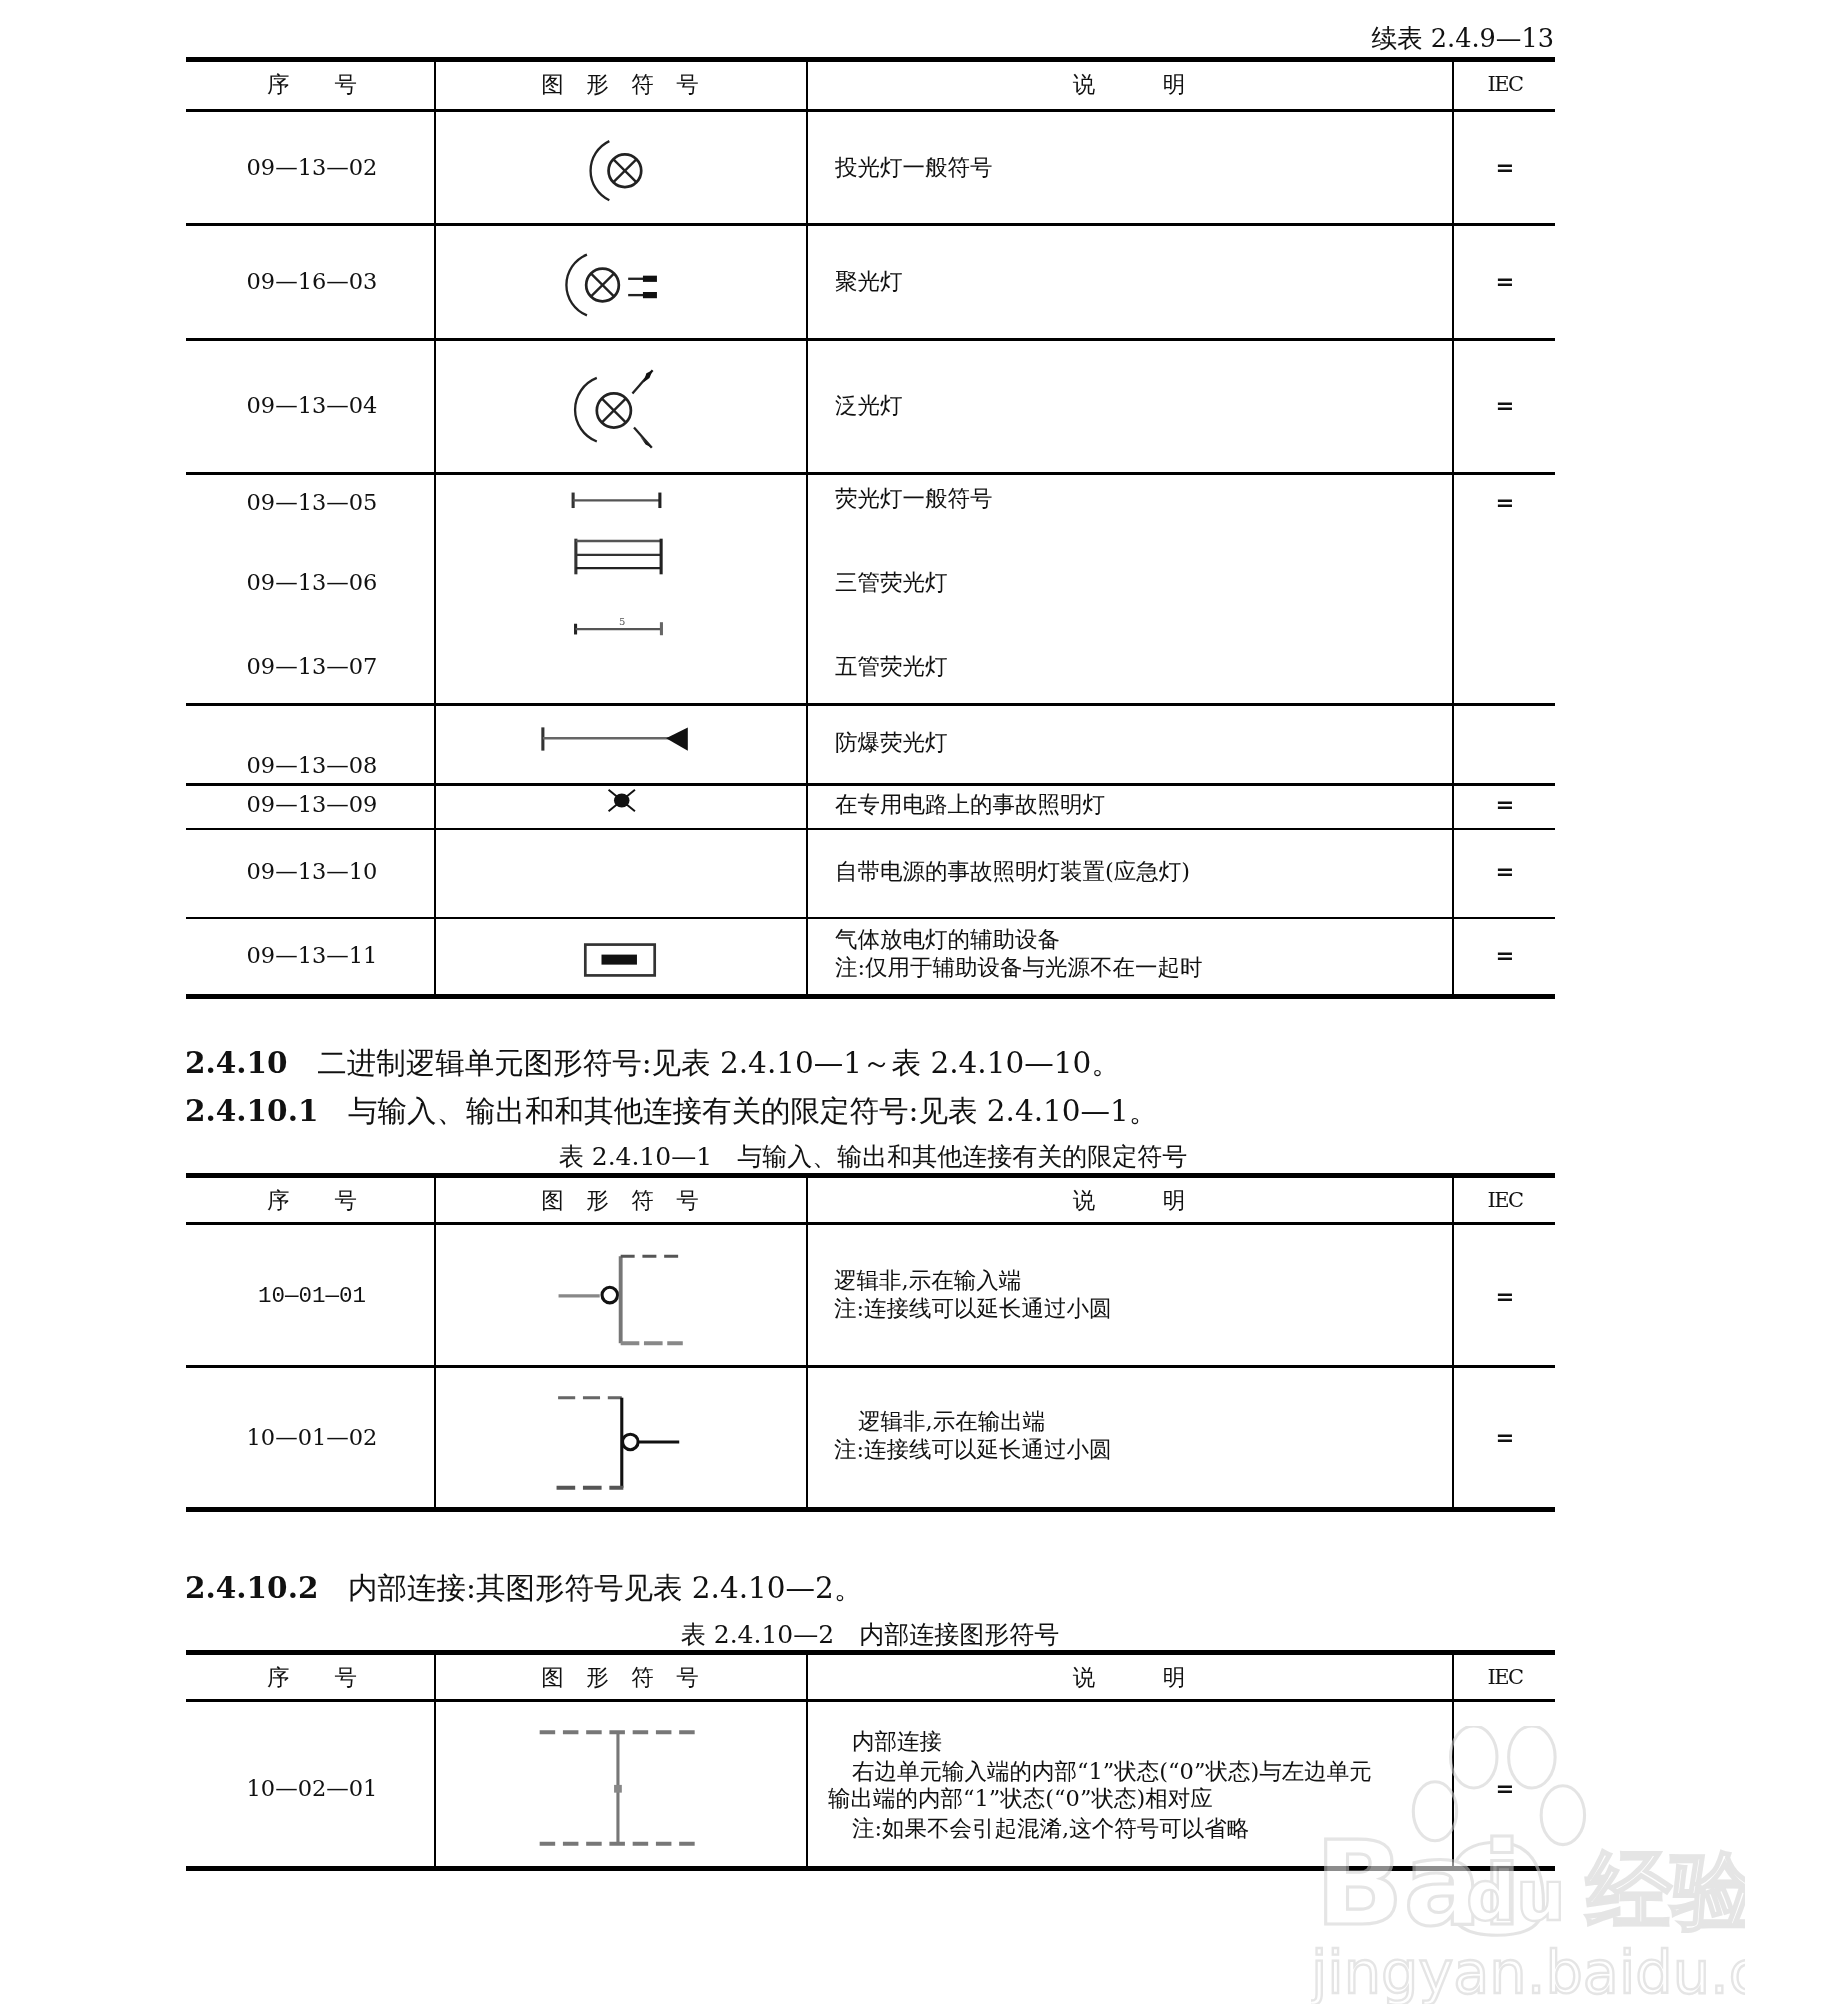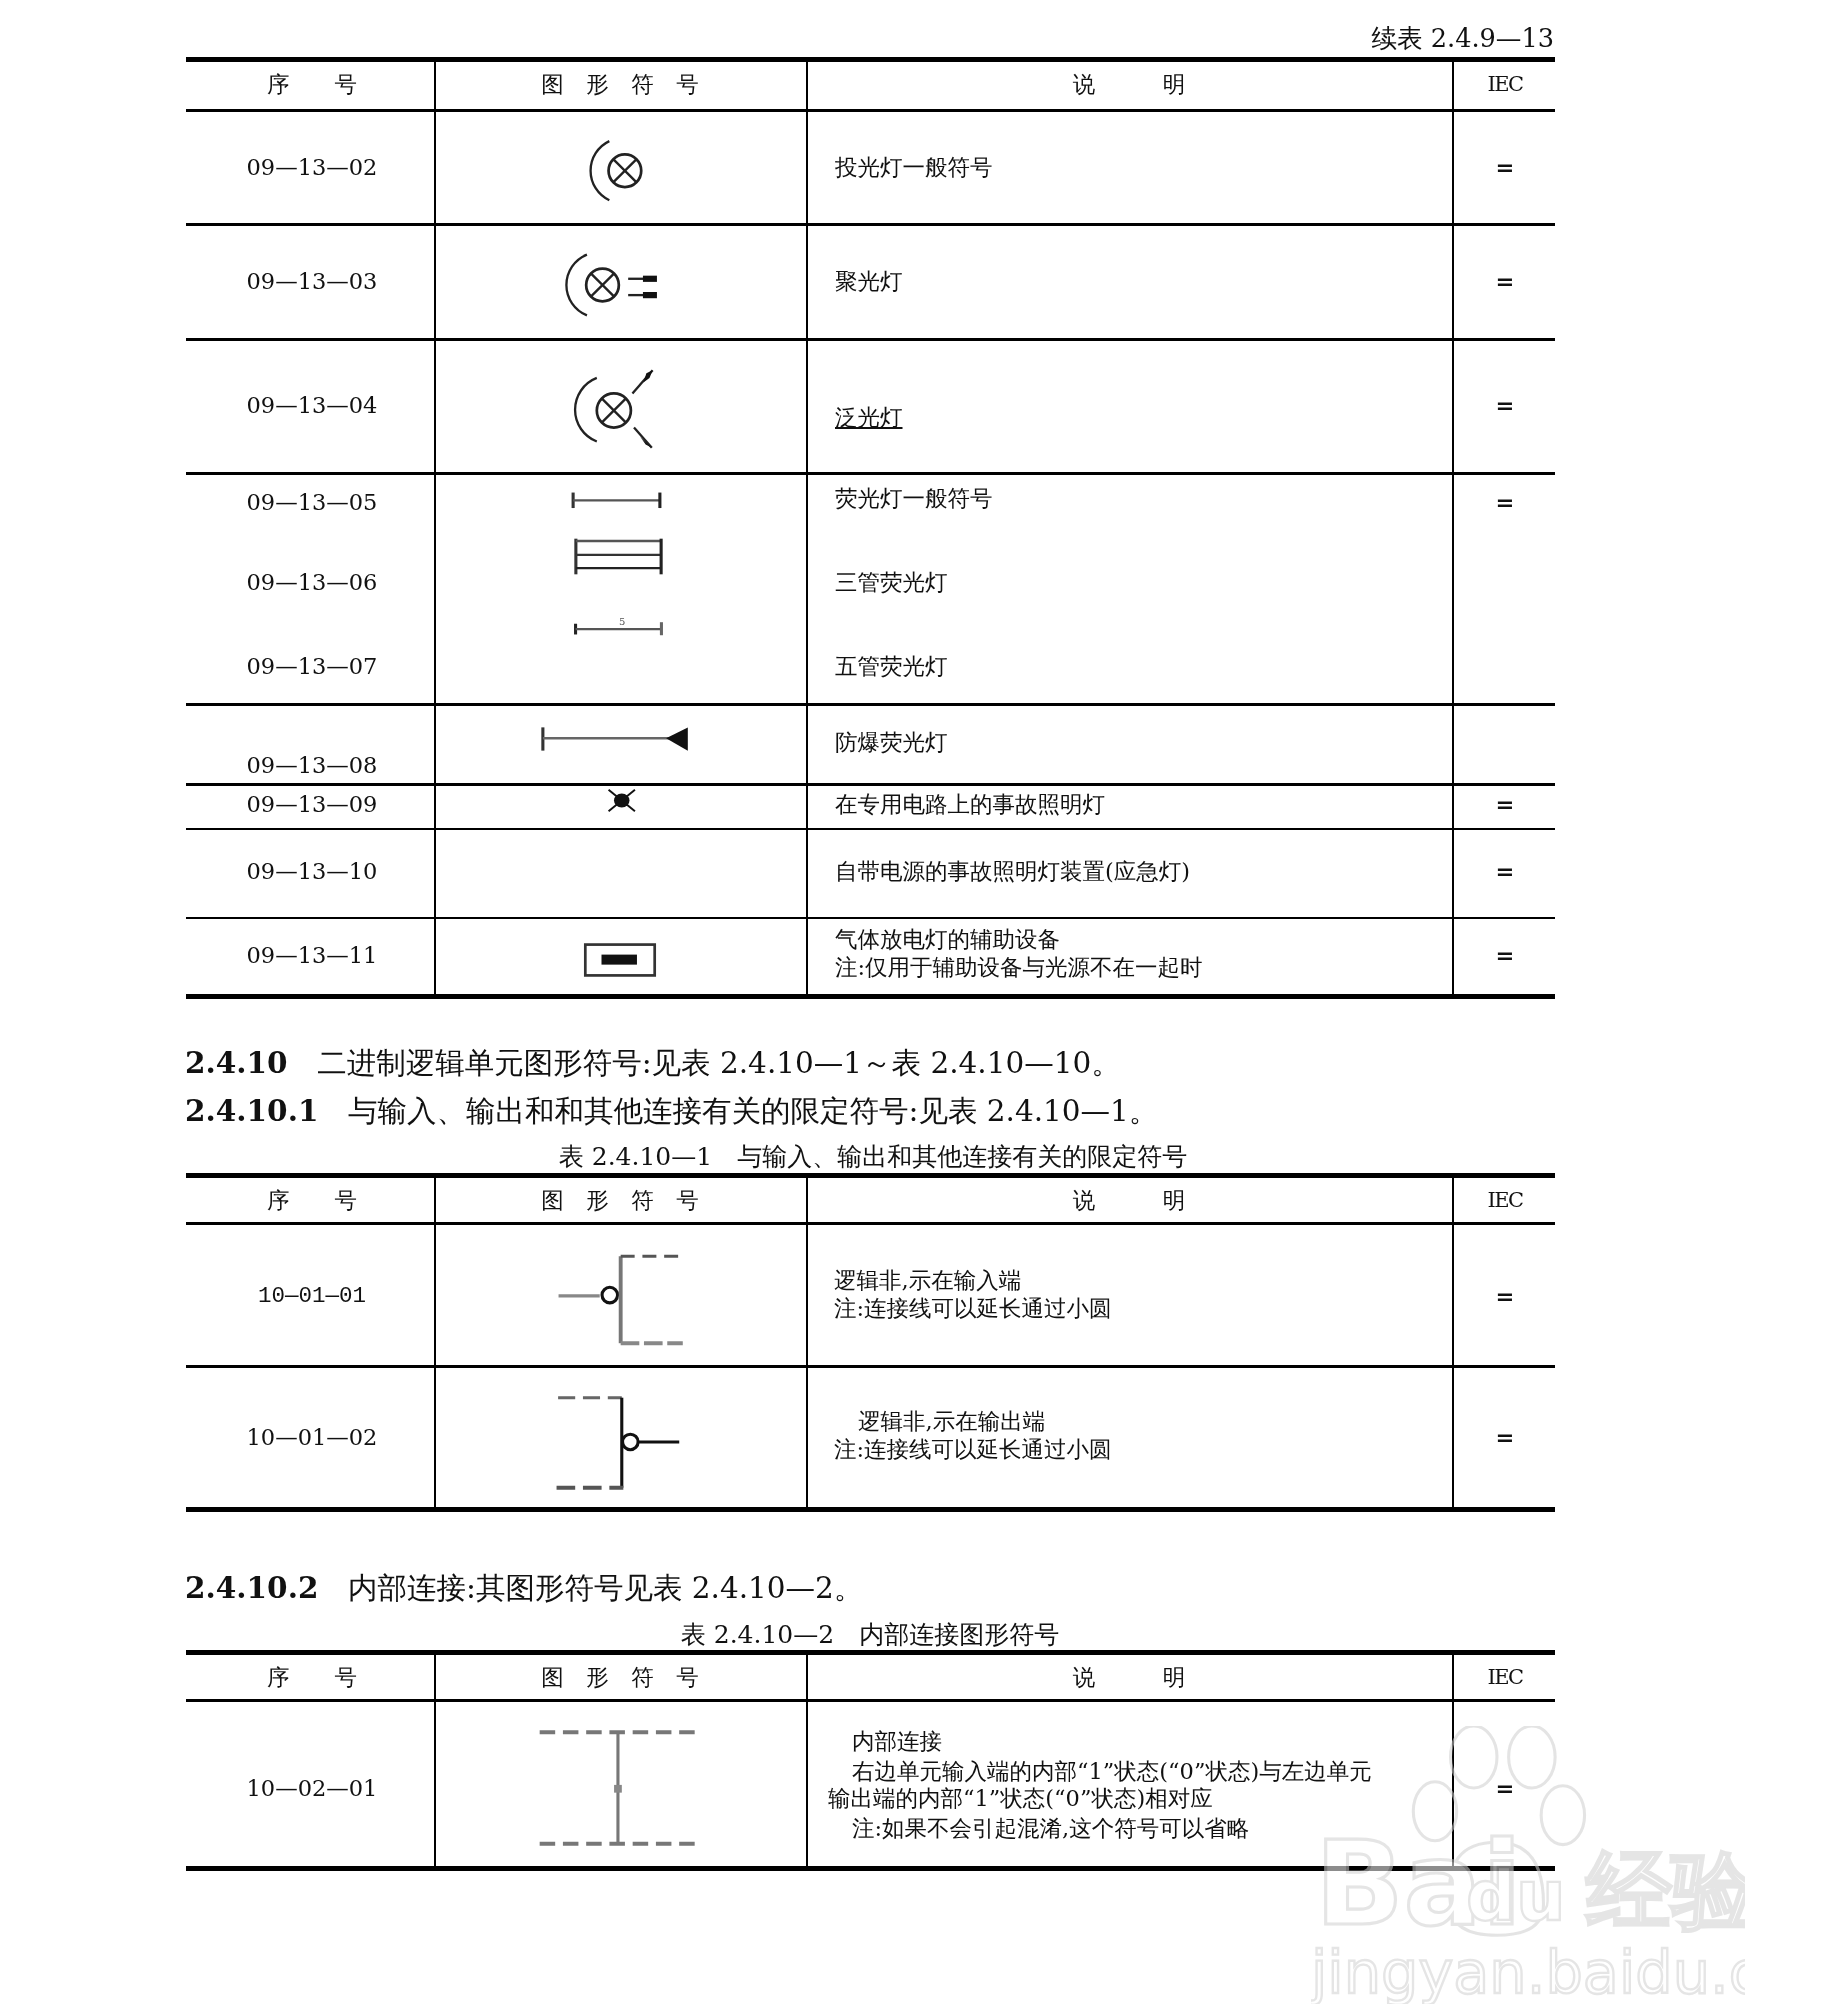--- a/index.html
+++ b/index.html
@@ -53,21 +53,21 @@
       <path d="M30 4 A42 42 0 0 0 30 80" fill="none" stroke="#222" stroke-width="3"></path>
       <circle cx="50" cy="42" r="21" fill="none" stroke="#222" stroke-width="3.5"></circle>
       <line x1="35" y1="27" x2="65" y2="57" stroke="#222" stroke-width="3"></line>
       <line x1="65" y1="27" x2="35" y2="57" stroke="#222" stroke-width="3"></line>
     </svg>
     <div class="cell-text" style="left:835px; top:154px;">投光灯一般符号</div>
     <div class="cell-text center" style="left:1505px; top:154px; font-weight:bold;">=</div>
   </div>
 
   <div>
-    <div class="cell-text center" style="left:312px; top:268px;">09—13—03</div>
+    <div class="cell-text center" style="left:312px; top:268px;">09—16—03</div>
     <svg class="sym" style="left:562px; top:250px;" width="109" height="70" viewBox="0 0 140 90">
       <path d="M32 6 A42 42 0 0 0 32 84" fill="none" stroke="#222" stroke-width="3"></path>
       <circle cx="52" cy="45" r="21" fill="none" stroke="#222" stroke-width="3.5"></circle>
       <line x1="37" y1="30" x2="67" y2="60" stroke="#222" stroke-width="3"></line>
       <line x1="67" y1="30" x2="37" y2="60" stroke="#222" stroke-width="3"></line>
       <line x1="85" y1="37" x2="120" y2="37" stroke="#222" stroke-width="3"></line>
       <polygon points="104,33 122,33 122,41 104,41" fill="#111"></polygon>
       <line x1="85" y1="58" x2="120" y2="58" stroke="#222" stroke-width="3"></line>
       <polygon points="104,54 122,54 122,62 104,62" fill="#111"></polygon>
     </svg>
@@ -80,21 +80,21 @@
     <svg class="sym" style="left:572px; top:367px;" width="93" height="87" viewBox="0 0 120 112">
       <path d="M32 14 A44 44 0 0 0 32 96" fill="none" stroke="#222" stroke-width="3"></path>
       <circle cx="54" cy="56" r="22" fill="none" stroke="#222" stroke-width="3.5"></circle>
       <line x1="39" y1="41" x2="69" y2="71" stroke="#222" stroke-width="3"></line>
       <line x1="69" y1="41" x2="39" y2="71" stroke="#222" stroke-width="3"></line>
       <line x1="78" y1="34" x2="104" y2="4" stroke="#222" stroke-width="3"></line>
       <polygon points="96,8 104,4 100,14 92,20" fill="#111"></polygon>
       <line x1="80" y1="78" x2="103" y2="104" stroke="#222" stroke-width="3"></line>
       <polygon points="92,94 103,104 95,100 88,90" fill="#111"></polygon>
     </svg>
-    <div class="cell-text" style="left:835px; top:404px;text-decoration:underline;">泛光灯</div>
+    <div class="cell-text" style="left:835px; top:392px;">泛光灯</div>
     <div class="cell-text center" style="left:1505px; top:392px; font-weight:bold;">=</div>
   </div>
 
   <div>
     <div class="cell-text center" style="left:312px; top:489px;">09—13—05</div>
     <svg class="sym" style="left:570px; top:491px;" width="93" height="18.6" viewBox="0 0 120 24">
       <line x1="4" y1="2" x2="4" y2="22" stroke="#333" stroke-width="4"></line>
       <line x1="4" y1="12" x2="116" y2="12" stroke="#555" stroke-width="3"></line>
       <line x1="116" y1="2" x2="116" y2="22" stroke="#222" stroke-width="4"></line>
     </svg>

